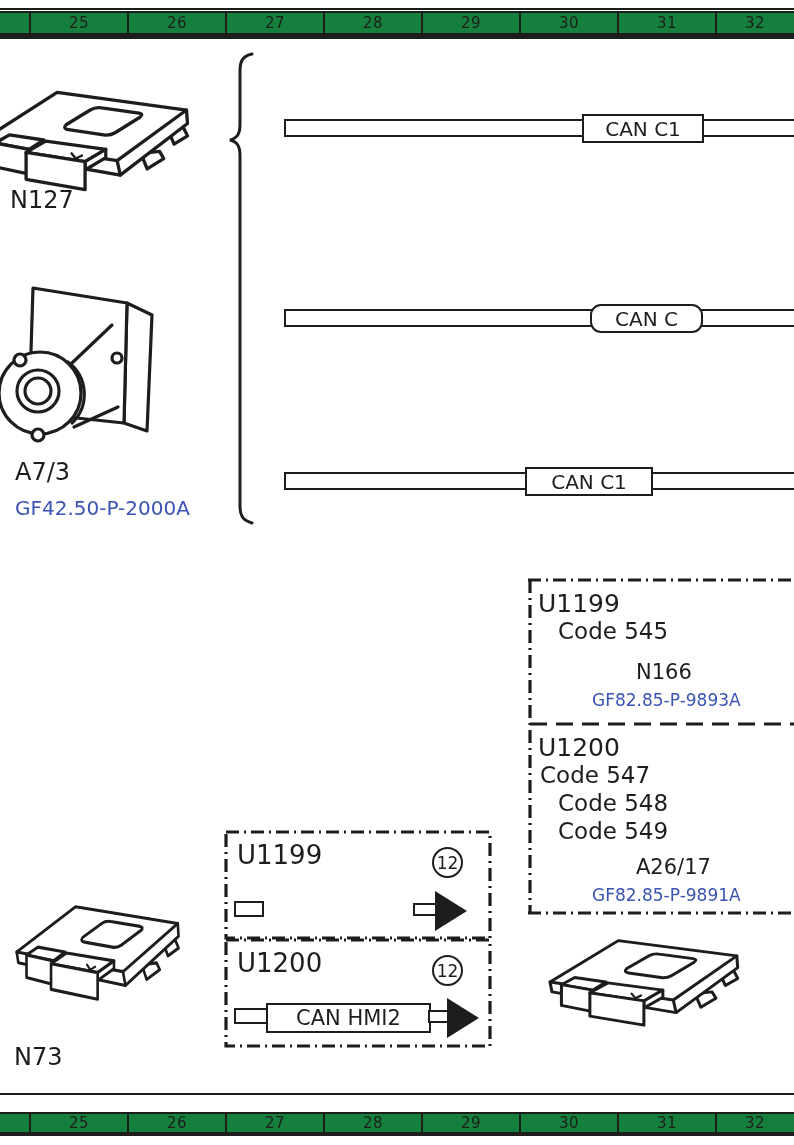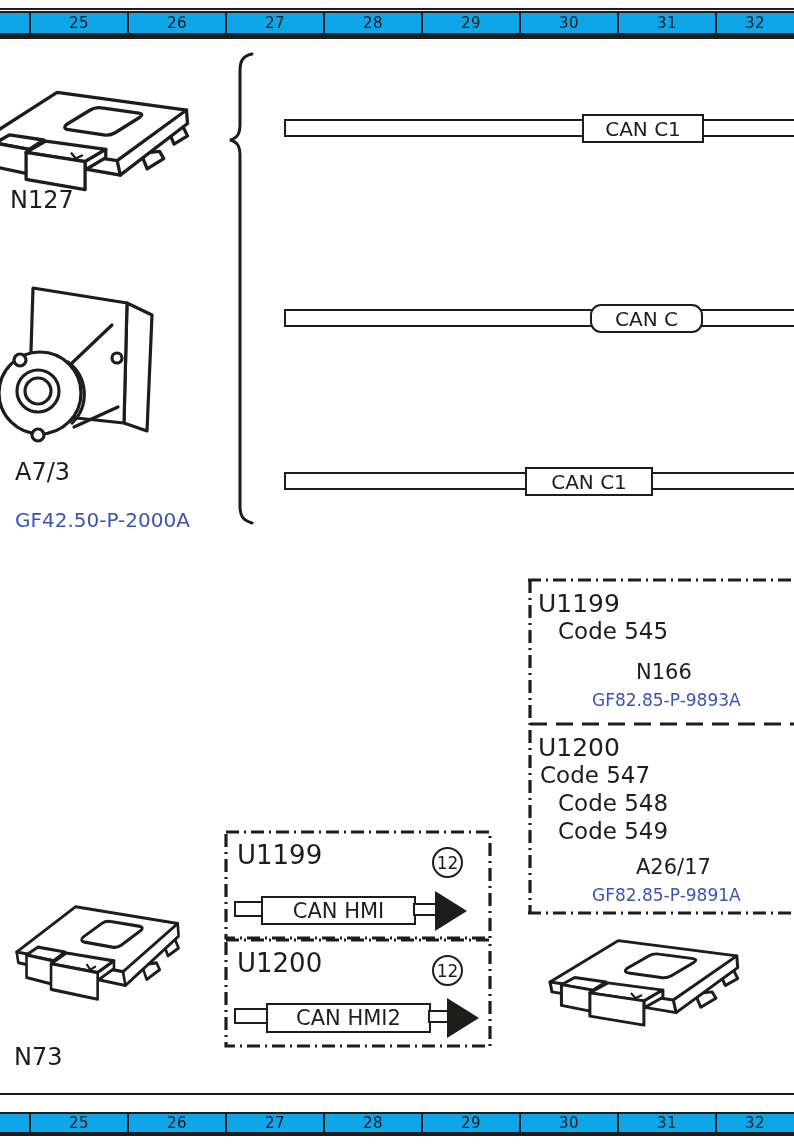--- a/index.html
+++ b/index.html
@@ -1,20 +1,20 @@
 <!DOCTYPE html>
 <html><head>
 <meta charset="utf-8">
 <style>
   html,body{margin:0;padding:0;background:#fff;}
   .page{position:relative;width:794px;height:1145px;overflow:hidden;background:#fff;
         font-family:"DejaVu Sans","Liberation Sans",sans-serif;color:#1d1d1b;}
   .hline{position:absolute;left:0;width:794px;background:#1d1d1b;}
   .ruler-row{position:absolute;left:0;width:794px;box-sizing:border-box;
-             border-top:2px solid #1d1d1b;border-bottom:2px solid #1d1d1b;background:#0ea5e9;}
+             border-top:2px solid #1d1d1b;border-bottom:2px solid #1d1d1b;background:#15803d;}
   .vdiv{position:absolute;top:0;bottom:0;width:2px;background:#1d1d1b;}
   .rnum{position:absolute;top:0;bottom:0;display:flex;align-items:center;justify-content:center;
         font-size:15px;letter-spacing:0.5px;}
   .bus-wire{position:absolute;height:18px;border:2.5px solid #1d1d1b;background:#fff;box-sizing:border-box;}
   .bus-label{position:absolute;border:2.5px solid #1d1d1b;background:#fff;box-sizing:border-box;
              display:flex;align-items:center;justify-content:center;font-size:20px;}
   .comp-id{position:absolute;font-size:24px;color:#1d1d1b;white-space:nowrap;}
   .comp-part{position:absolute;font-size:20px;color:#3a53b4;white-space:nowrap;}
   .rp-unit{position:absolute;font-size:25px;white-space:nowrap;}
   .rp-code{position:absolute;font-size:23px;white-space:nowrap;}
@@ -104,21 +104,21 @@
       <line x1="64" y1="80" x2="104" y2="42" fill="none"></line>
       <line x1="66" y1="144" x2="110" y2="124" fill="none"></line>
       <path d="M60,79 A40,40 0 0 1 64,140" fill="none"></path>
       <circle cx="30" cy="108" r="21"></circle>
       <circle cx="30" cy="108" r="13"></circle>
       <circle cx="12" cy="77" r="6"></circle>
       <circle cx="30" cy="152" r="6"></circle>
     </g>
   </svg>
   <div class="comp-id" style="left:15px;top:458px;">A7/3</div>
-  <div class="comp-part" style="left:15px;top:508px;">GF42.50-P-2000A</div>
+  <div class="comp-part" style="left:15px;top:496px;">GF42.50-P-2000A</div>
 
   <svg style="left:528px;top:578px;" width="266" height="340" viewBox="0 0 266 340">
     <g stroke="#1d1d1b" stroke-width="3.2" fill="none">
       <line x1="0" y1="2" x2="266" y2="2" stroke-dasharray="13 5 2 5"></line>
       <line x1="2" y1="2" x2="2" y2="335" stroke-dasharray="13 5 2 5"></line>
       <line x1="0" y1="335" x2="266" y2="335" stroke-dasharray="13 5 2 5"></line>
       <line x1="2" y1="146" x2="266" y2="146" stroke-dasharray="17 9"></line>
     </g>
   </svg>
   <div class="rp-unit" style="left:538px;top:589px;">U1199</div>
@@ -136,21 +136,20 @@
   <svg style="left:224px;top:830px;" width="270" height="220" viewBox="0 0 270 220">
     <g stroke="#1d1d1b" stroke-width="3.2" fill="none" stroke-dasharray="13 5 2 5">
       <rect x="2" y="2" width="264" height="106"></rect>
       <rect x="2" y="110" width="264" height="106"></rect>
     </g>
   </svg>
 
   <div class="lp-unit" style="left:237px;top:840px;">U1199</div>
   <div class="badge" style="left:432px;top:847px;">12</div>
   <div class="stub" style="left:234px;top:901px;width:30px;height:16px;"></div>
-  <div class="bus-label" style="left:261px;top:896px;width:155px;height:29px;font-size:21px;">CAN HMI</div>
   <div class="stub" style="left:413px;top:903px;width:24px;height:13px;"></div>
   <div class="arrow-right" style="left:435px;top:891px;"></div>
 
   <div class="lp-unit" style="left:237px;top:948px;">U1200</div>
   <div class="badge" style="left:432px;top:955px;">12</div>
   <div class="stub" style="left:234px;top:1008px;width:35px;height:16px;"></div>
   <div class="bus-label" style="left:266px;top:1003px;width:165px;height:30px;font-size:21px;">CAN HMI2</div>
   <div class="stub" style="left:428px;top:1010px;width:21px;height:13px;"></div>
   <div class="arrow-right" style="left:447px;top:998px;"></div>
 

